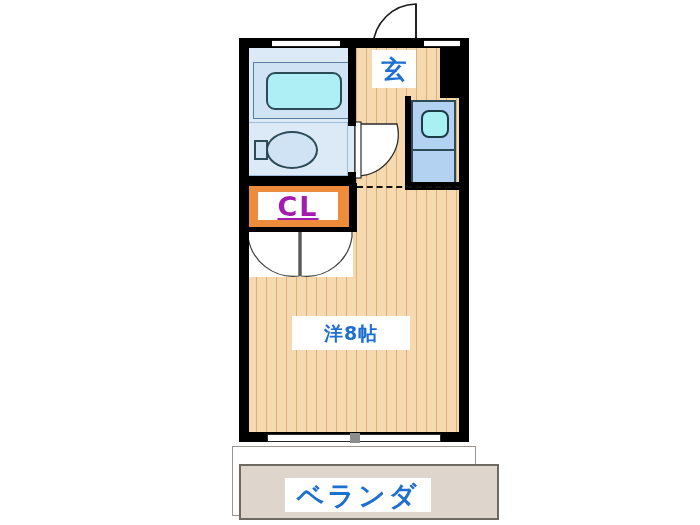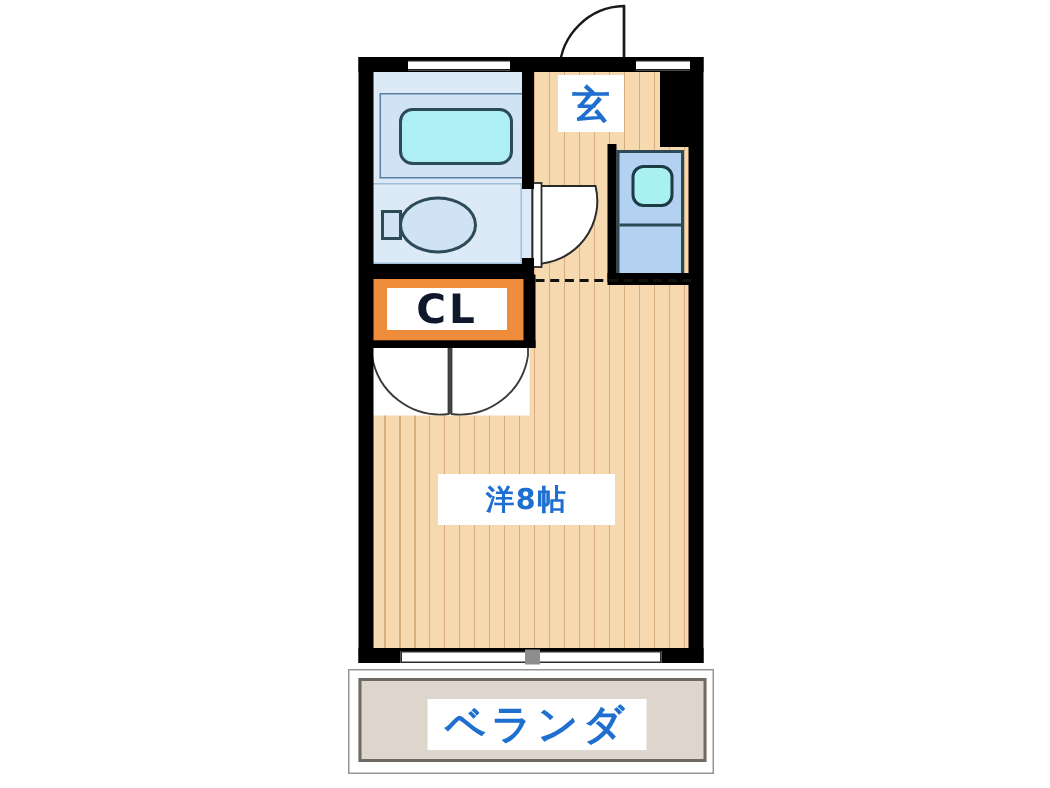--- a/index.html
+++ b/index.html
@@ -90,28 +90,29 @@
     border: 2px solid #101010;
     box-sizing: border-box;
   }
   .closet-label {
     position: absolute;
     left: 13px;
     top: 7px;
     right: 13px;
     bottom: 7px;
     background: #ffffff;
-    color: #0f172a;
+    color: #a21caf;
     font-size: 27px;
     font-weight: bold;
     letter-spacing: 2px;
     display: flex;
     align-items: center;
     justify-content: center;
     line-height: 1;
+    text-decoration: underline;
   }
 
   
   .arc-svg { display: block; overflow: visible; }
 
   
   .room-label {
     background: #ffffff;
     color: #1f6fd0;
     font-weight: bold;
@@ -230,18 +231,18 @@
   <div class="abs dashed-div" style="left:357px; top:186px; width:104px;"></div>
 
   <div class="abs slider-door" style="left:267px; top:434px; width:174px; height:8px;"></div>
   <div class="abs slider-mid" style="left:350px; top:433px; width:10px; height:10px;"></div>
 
   <div class="abs room-label" id="label-genkan" style="left:372px; top:50px; width:44px; height:38px;">玄</div>
 
   <div class="abs room-label" id="label-main" style="left:292px; top:316px; width:118px; height:34px;">洋8帖</div>
 
   <div class="abs veranda-outer" style="left:232px; top:446px; width:244px; height:70px;">
-    <div class="abs veranda-inner" style="left:6px; top:5px; width:232px; height:56px;">
+    <div class="abs veranda-inner" style="left:6px; top:17px; width:260px; height:56px;">
       <div class="abs room-label" id="label-veranda" style="left:44px; top:12px; width:146px; height:34px;">ベランダ</div>
     </div>
   </div>
 
 </div>
 
 </body></html>

